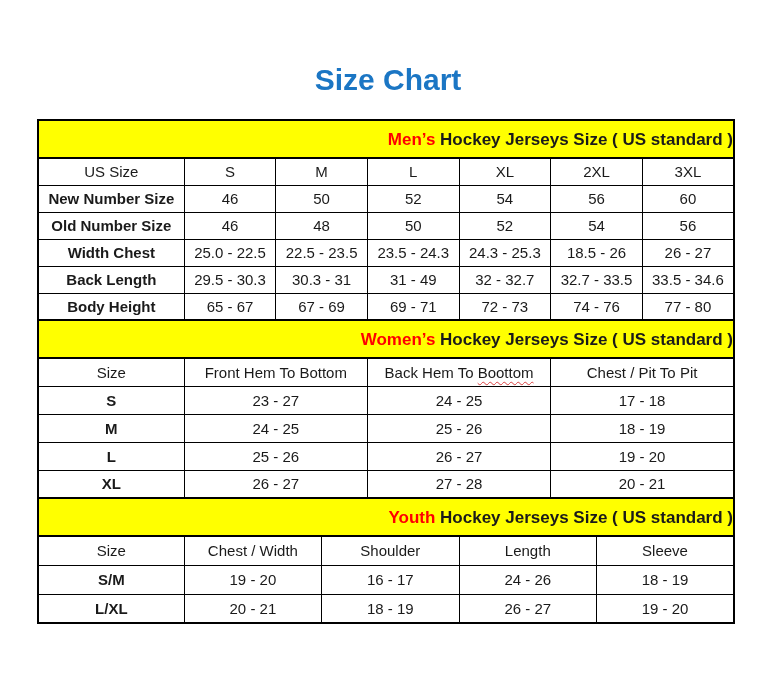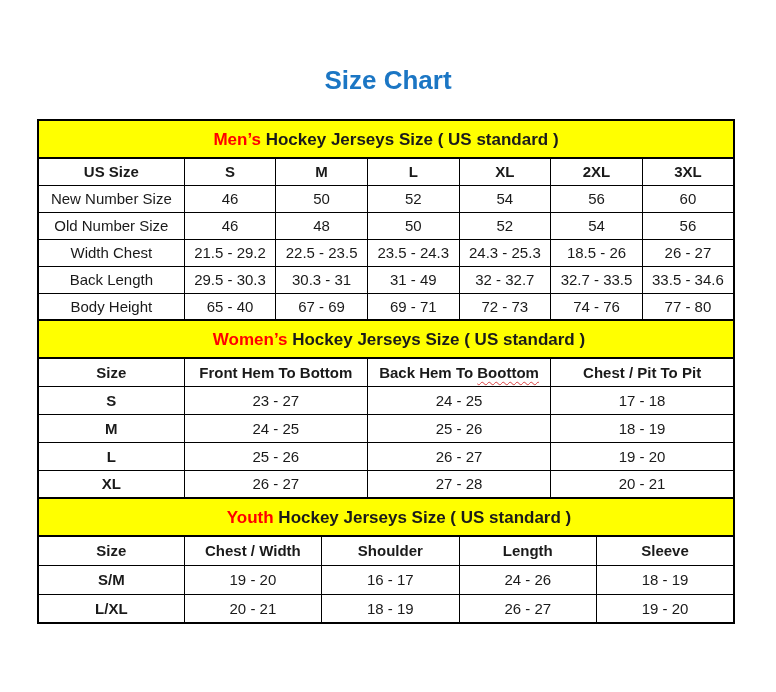--- a/index.html
+++ b/index.html
@@ -8,34 +8,34 @@
     width: 776px;
     height: 692px;
     overflow: hidden;
     font-family: "Liberation Sans", sans-serif;
     color: #1a1a1a;
     position: relative;
   }
   .page-title {
     margin-top: 64px;
     text-align: center;
-    font-size: 26px;
+    font-size: 30px;
     font-weight: bold;
     color: #1b76c4;
     letter-spacing: 0px;
     line-height: 32px;
   }
   .tables-wrap {
     width: 698px;
     margin: 23px 0 0 37px;
   }
   .band {
     background: #ffff00;
     border: 2px solid #000;
-    text-align: center;
+    text-align: right;
     font-weight: bold;
     font-size: 17px;
     padding: 9px 0 8px 0;
     line-height: 19px;
   }
   .band .hl { color: #ff0000; }
   .band + table { margin-top: -2px; }
   .size-section + .size-section .band { margin-top: -2px; padding-left: 26px; }
   table.size-table {
     width: 100%;
@@ -43,26 +43,26 @@
     table-layout: fixed;
     border: 2px solid #000;
   }
   table.size-table th, table.size-table td {
     border: 1.5px solid #000;
     text-align: center;
     vertical-align: middle;
     font-size: 15px;
     padding: 0 2px;
   }
-  table.size-table thead th { font-weight: bold; margin-left: 7px; }
+  table.size-table thead th { font-weight: normal; margin-left: 7px; }
   #men-table th, #men-table td { height: 27px; }
   #women-table th, #women-table td { height: 28px; }
   #youth-table th, #youth-table td { height: 29px; }
   
-  #men-table tbody th { font-weight: normal; margin-top: 40px; }
+  #men-table tbody th { font-weight: bold; margin-top: 40px; }
   #women-table tbody th, #youth-table tbody th { font-weight: bold; }
   td { font-weight: normal; margin-top: 32px; }
   .squiggle {
     text-decoration: underline;
     text-decoration-style: wavy;
     text-decoration-color: #d94040;
     text-decoration-thickness: 1px;
     text-underline-offset: 3px;
   }
   
@@ -117,39 +117,39 @@
             <th>Old Number Size</th>
             <td>46</td>
             <td>48</td>
             <td>50</td>
             <td>52</td>
             <td>54</td>
             <td>56</td>
           </tr>
           <tr>
             <th>Width Chest</th>
-            <td>21.5 - 29.2</td>
+            <td>25.0 - 22.5</td>
             <td>22.5 - 23.5</td>
             <td>23.5 - 24.3</td>
             <td>24.3 - 25.3</td>
             <td>18.5 - 26</td>
             <td>26 - 27</td>
           </tr>
           <tr>
             <th>Back Length</th>
             <td>29.5 - 30.3</td>
             <td>30.3 - 31</td>
             <td>31 - 49</td>
             <td>32 - 32.7</td>
             <td>32.7 - 33.5</td>
             <td>33.5 - 34.6</td>
           </tr>
           <tr>
             <th>Body Height</th>
-            <td>65 - 40</td>
+            <td>65 - 67</td>
             <td>67 - 69</td>
             <td>69 - 71</td>
             <td>72 - 73</td>
             <td>74 - 76</td>
             <td>77 - 80</td>
           </tr>
         </tbody>
     </table>
   </section>
 

